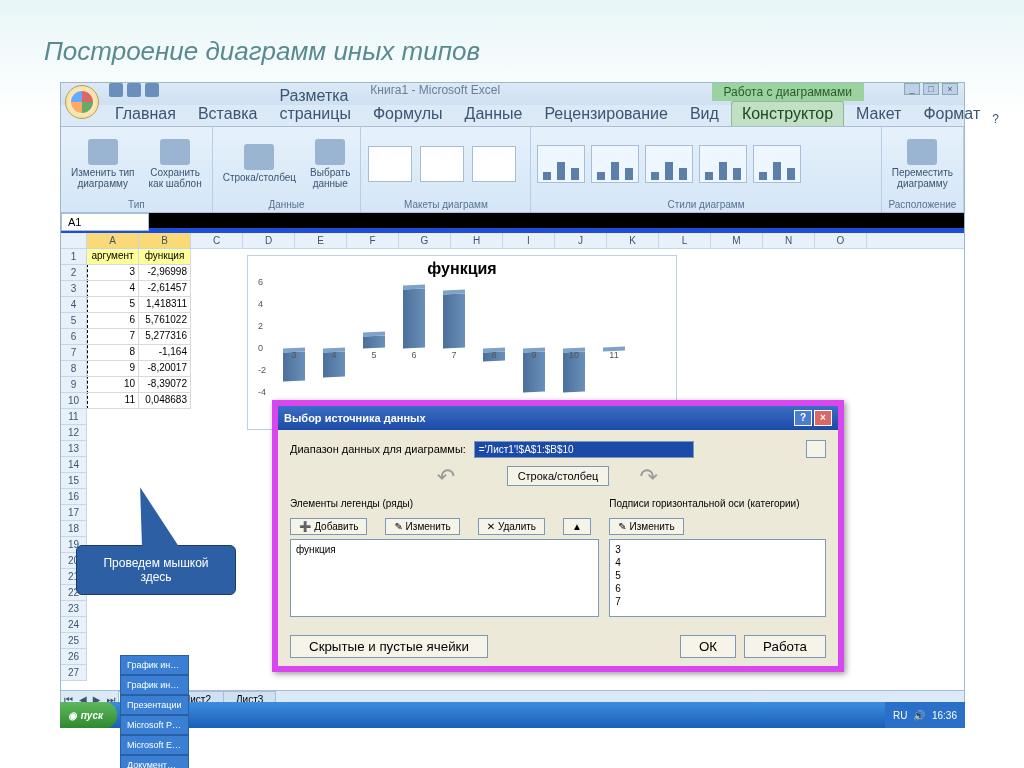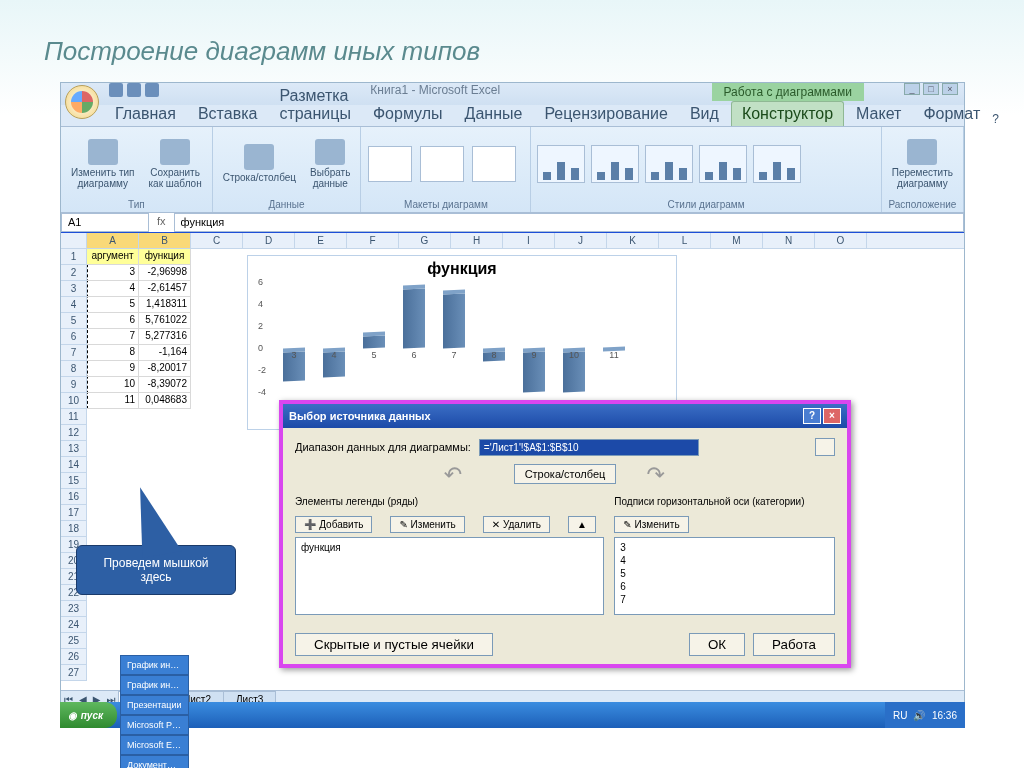--- a/index.html
+++ b/index.html
@@ -33,21 +33,21 @@
 .rgroup-body { flex:1; display:flex; align-items:center; gap:6px; }
 .rgroup-label { text-align:center; color:#5a7390; font-size:10px; padding:2px 0; }
 .rbtn { display:flex; flex-direction:column; align-items:center; gap:2px; padding:2px 4px; cursor:pointer; }
 .rbtn-icon { width:30px; height:26px; background:#9ab5d1; border-radius:3px; }
 .rbtn-label { font-size:10px; color:#3b5570; text-align:center; line-height:11px; }
 .layout-thumb { width:44px; height:36px; background:#fff; border:1px solid #a9bed6; display:inline-block; margin:1px; }
 .style-thumb { width:48px; height:38px; background:#eef6ff; border:1px solid #a9bed6; display:inline-flex; align-items:flex-end; justify-content:space-around; padding:2px; }
 .style-thumb span { width:8px; background:#5b7fa8; }
 
 
-.fbar { height:20px; display:flex; background:#ffffff; border-bottom:1px solid #1d4ed8; }
+.fbar { height:20px; display:flex; background:#000000; border-bottom:5px solid #1d4ed8;flex-direction:column; }
 .namebox { width:88px; background:#fff; border:1px solid #a9bed6; padding:2px 6px; font-size:11px; }
 .fx { padding:2px 8px; color:#666; }
 .finput { flex:1; background:#fff; border:1px solid #a9bed6; padding:2px 6px; }
 
 
 .grid-area { flex:1; display:flex; background:#fff; overflow:hidden; position:relative; }
 .rowhdrs { width:26px; background:#e8f0fa; border-right:1px solid #c4d6ea; }
 .rowhdrs div { height:16px; border-bottom:1px solid #c4d6ea; text-align:center; font-size:10px; color:#3b5570; line-height:16px; }
 .cols { flex:1; display:flex; flex-direction:column; }
 .colhdrs { height:16px; display:flex; background:#e8f0fa; border-bottom:1px solid #c4d6ea; }
@@ -61,21 +61,21 @@
 
 
 .chart { position:absolute; left:160px; top:6px; width:430px; height:175px; border:1px solid #bcd1e8; background:#fff; }
 .chart-title { text-align:center; font-weight:bold; font-size:16px; padding:4px; }
 .chart-plot { position:relative; height:130px; margin:0 10px; }
 .ytick { position:absolute; left:0; font-size:9px; color:#555; transform:translateY(-50%); }
 .bar3d { position:absolute; width:22px; background:linear-gradient(90deg,#4a6f9a,#6a8fb8); border-top:4px solid #7fa2c8; transform:skewY(-2deg); }
 .xlab { position:absolute; bottom:-14px; font-size:9px; color:#555; width:22px; text-align:center; }
 
 
-.dialog { position:absolute; left:279px; top:400px; width:572px; background:#ece9d8; border:4px solid #d946ef; box-shadow:2px 2px 6px rgba(0,0,0,.4); font-size:11px; z-index:20; }
+.dialog { position:absolute; left:272px; top:400px; width:572px; background:#ece9d8; border:6px solid #d946ef; box-shadow:2px 2px 6px rgba(0,0,0,.4); font-size:11px; z-index:20; }
 .dlg-title { height:24px; background:linear-gradient(#3b6ec5,#1c4aa8); color:#fff; display:flex; align-items:center; padding:0 6px; font-weight:bold; }
 .dlg-title .dlg-btns { margin-left:auto; display:flex; gap:2px; }
 .dlg-title .dlg-btns span { width:18px; height:16px; background:#d66; border:1px solid #fff; text-align:center; line-height:14px; font-size:10px; }
 .dlg-title .dlg-btns span.q { background:#4a7dd1; }
 .dlg-body { padding:10px 12px; }
 .dlg-row { display:flex; align-items:center; gap:8px; margin-bottom:6px; }
 .dlg-input { flex:0 0 220px; background:#fff; border:1px solid #7a9ab8; padding:2px 4px; font-size:10px; }
 .range-input { background:#1c4aa8; color:#fff; }
 .collapse-btn { width:20px; height:18px; border:1px solid #7a9ab8; background:#f6f3e8; }
 .swap-row { display:flex; justify-content:center; align-items:center; gap:30px; margin:6px 0 10px; }

